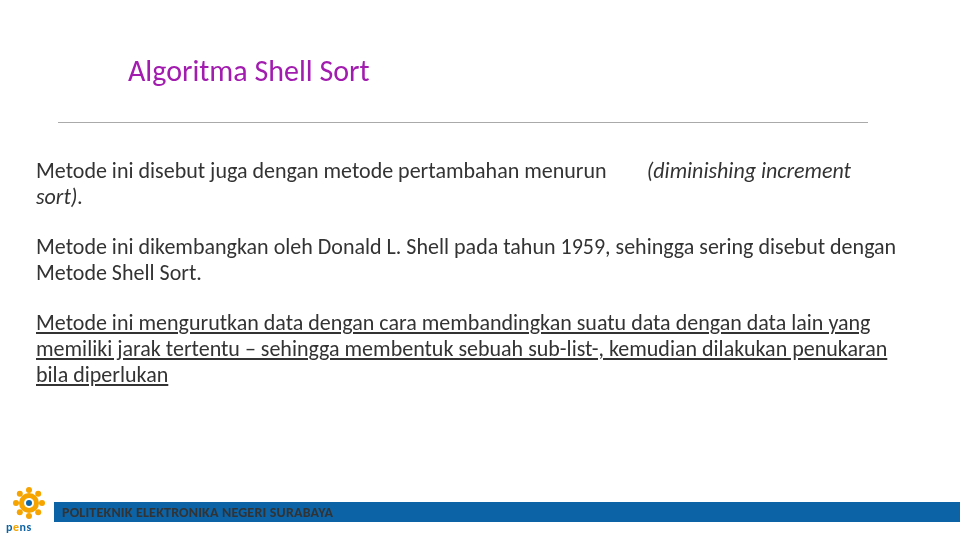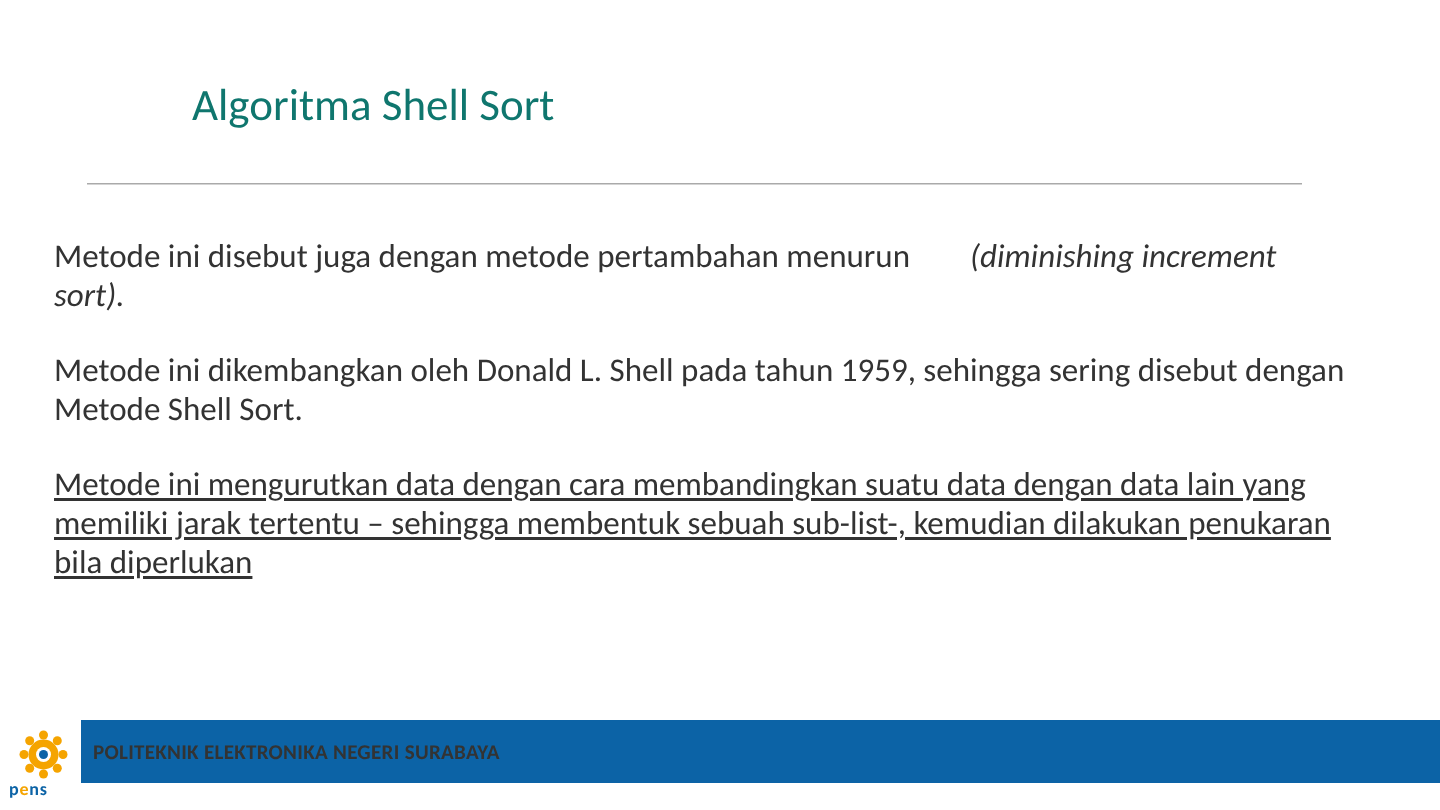--- a/index.html
+++ b/index.html
@@ -11,21 +11,21 @@
     position: relative;
     overflow: hidden;
     color: #333333;
   }
   .title {
     position: absolute;
     top: 52px;
     left: 128px;
     font-size: 30px;
     font-weight: 400;
-    color: #0f766e;
+    color: #a21caf;
   }
   .rule {
     position: absolute;
     top: 122px;
     left: 58px;
     width: 810px;
     height: 1px;
     background: #aaaaaa;
   }
   .body-text {
@@ -38,21 +38,21 @@
   }
   .p1 { top: 158px; }
   .p2 { top: 234px; }
   .p3 { top: 310px; text-decoration: underline; }
   .italic { font-style: italic; margin-left: 35px; }
   .footer-bar {
     position: absolute;
     left: 54px;
     right: 0;
     bottom: 18px;
-    height: 42px;
+    height: 20px;
     background: #0c63a6;
     display: flex;
     align-items: center;
     padding-left: 8px;
   }
   .footer-text {
     font-size: 14px;
     font-weight: 700;
     color: #333333;
     letter-spacing: 0.2px;

